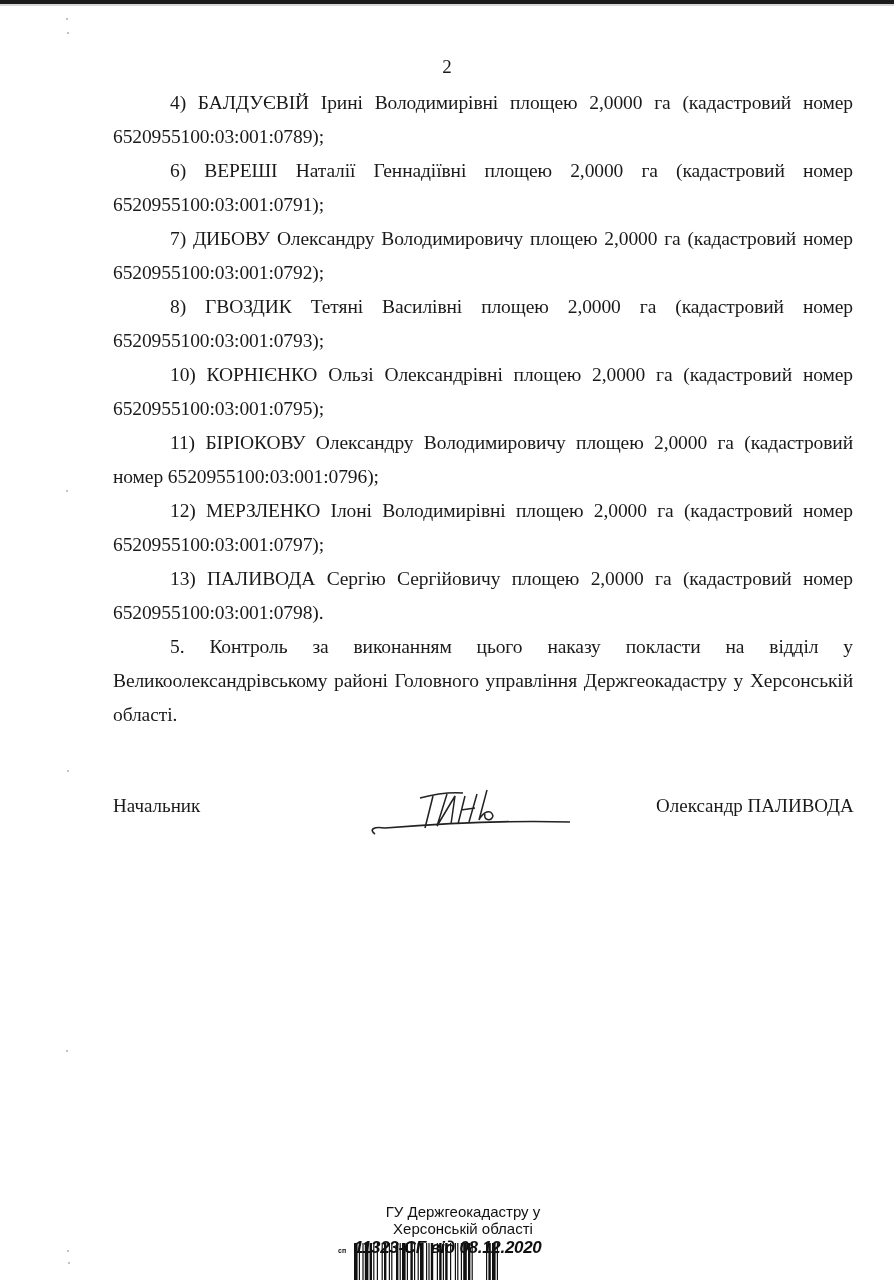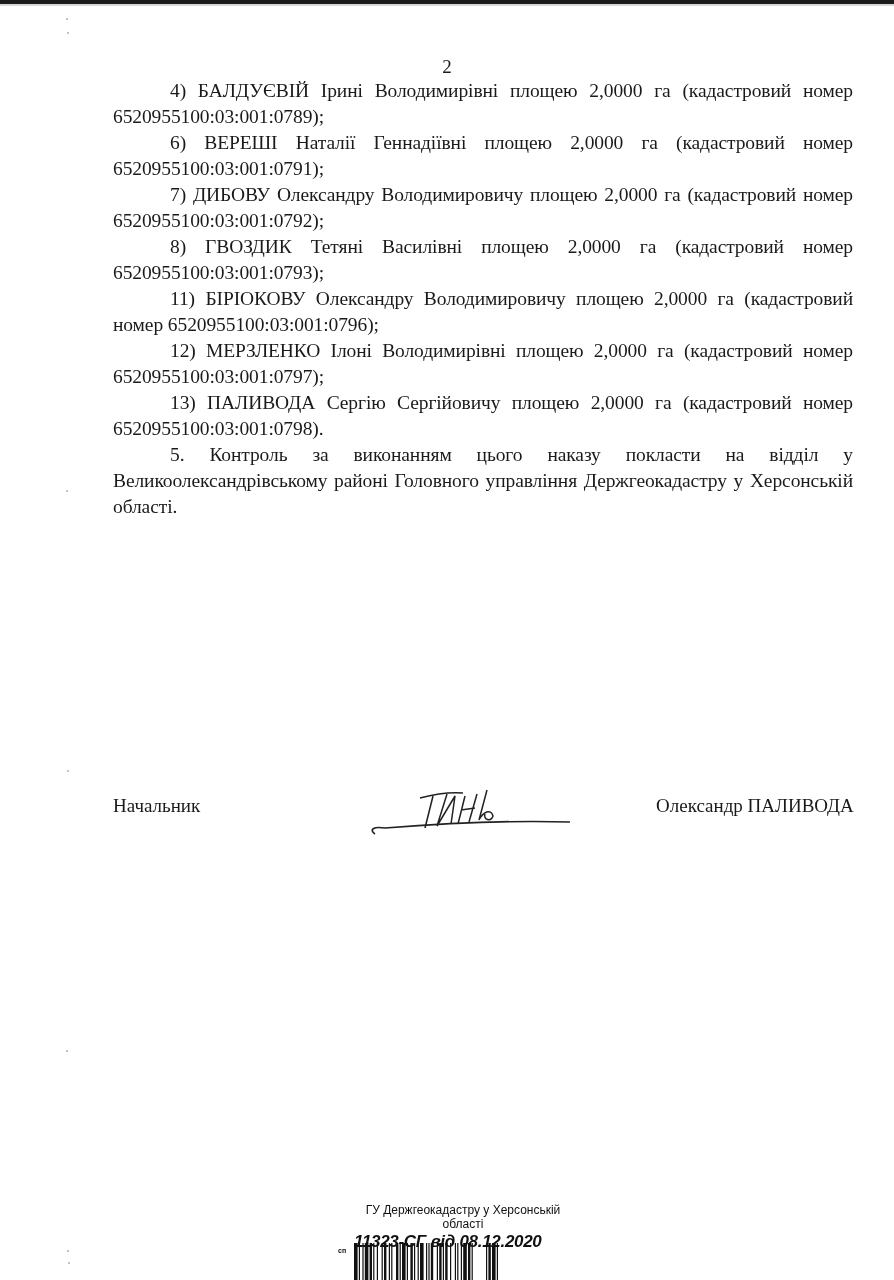--- a/index.html
+++ b/index.html
@@ -4,30 +4,30 @@
 <style>
   html, body { margin: 0; padding: 0; }
   body {
     width: 894px; height: 1280px; background: #ffffff; position: relative; overflow: hidden;
     font-family: "Liberation Serif", "DejaVu Serif", serif; color: #1a1a1a;
   }
   .topbar { position: absolute; left: 0; top: 0; width: 894px; height: 4px; background: #1b1b1b; }
   .topbar2 { position: absolute; left: 0; top: 4px; width: 894px; height: 2px; background: #d8d8d8; }
   .page-num { position: absolute; top: 56px; left: 0; width: 894px; text-align: center; font-size: 19px; }
   .body-text {
-    position: absolute; left: 113px; top: 78px; width: 740px;
-    font-size: 19.5px; line-height: 26px; text-align: justify; letter-spacing: -0.1px;
+    position: absolute; left: 113px; top: 86px; width: 740px;
+    font-size: 19.5px; line-height: 34px; text-align: justify; letter-spacing: -0.1px;
   }
   .para { text-indent: 57px; margin: 0; text-align-last: left; }
   .sig { position: absolute; top: 795px; font-size: 19px; }
   .sig-role { left: 113px; }
   .sig-name { left: 656px; }
   .signature { position: absolute; left: 365px; top: 782px; width: 210px; height: 60px; }
   .stamp { position: absolute; left: 338px; top: 1203px; width: 240px; font-family: "Liberation Sans", "DejaVu Sans", sans-serif; color: #111; }
-  .stamp-org { font-size: 12px; text-align: center; margin-left: 10px; }
+  .stamp-org { font-size: 15px; text-align: center; margin-left: 10px; }
   .stamp-reg { font-size: 17px; font-weight: bold; margin-left: 16px; margin-top: 1px; letter-spacing: -0.3px; font-style: italic; }
   .stamp-code { position: absolute; left: 0; top: 44px; font-size: 7px; font-weight: bold; }
   .barcode { position: absolute; left: 16px; top: 40px; height: 37px; width: 210px; }
   .margin-marks { position: absolute; left: 64px; width: 8px; opacity: 0.35; }
   .dot { position: absolute; width: 2px; height: 2px; background: #555; }
 </style>
 </head>
 <body>
 
 <div class="topbar"></div>
@@ -43,20 +43,21 @@
   <div class="dot" style="top:1252px;left:4px"></div>
 </div>
 
 <div class="page-num">2</div>
 
 <div class="body-text">
   <p class="para"><span>4)</span> <span>БАЛДУЄВІЙ</span> <span>Ірині Володимирівні площею 2,0000 га (кадастровий номер 6520955100:03:001:0789);</span></p>
   <p class="para"><span>6)</span> <span>ВЕРЕШІ</span> <span>Наталії Геннадіївні площею 2,0000 га (кадастровий номер 6520955100:03:001:0791);</span></p>
   <p class="para"><span>7)</span> <span>ДИБОВУ</span> <span>Олександру Володимировичу площею 2,0000 га (кадастровий номер 6520955100:03:001:0792);</span></p>
   <p class="para"><span>8)</span> <span>ГВОЗДИК</span> <span>Тетяні Василівні площею 2,0000 га (кадастровий номер 6520955100:03:001:0793);</span></p>
+  <p class="para"><span>10)</span> <span>КОРНІЄНКО</span> <span>Ользі Олександрівні площею 2,0000 га (кадастровий номер 6520955100:03:001:0795);</span></p>
   <p class="para"><span>11)</span> <span>БІРІОКОВУ</span> <span>Олександру Володимировичу площею 2,0000 га (кадастровий номер 6520955100:03:001:0796);</span></p>
   <p class="para"><span>12)</span> <span>МЕРЗЛЕНКО</span> <span>Ілоні Володимирівні площею 2,0000 га (кадастровий номер 6520955100:03:001:0797);</span></p>
   <p class="para"><span>13)</span> <span>ПАЛИВОДА</span> <span>Сергію Сергійовичу площею 2,0000 га (кадастровий номер 6520955100:03:001:0798).</span></p>
   <p class="para">5. Контроль за виконанням цього наказу покласти на відділ у Великоолександрівському районі Головного управління Держгеокадастру у Херсонській області.</p>
 </div>
 
 <div class="sig sig-role">Начальник</div>
 
 <svg class="signature" viewBox="0 0 210 60">
   <path d="M10 52 C 4 48, 8 44, 20 46 C 70 42, 140 38, 205 40" fill="none" stroke="#222" stroke-width="1.6"></path>

